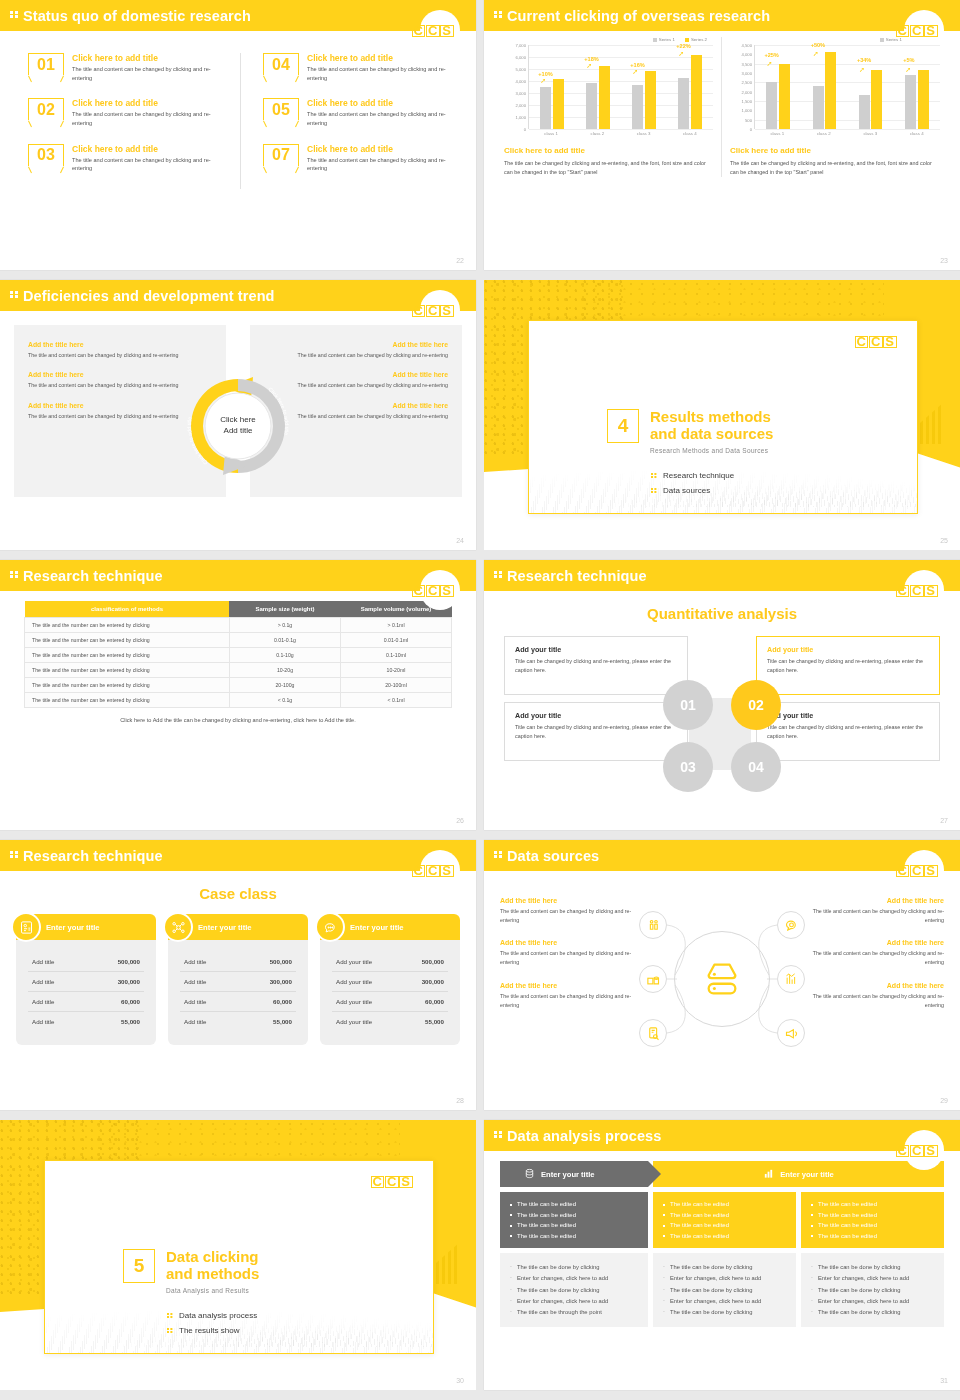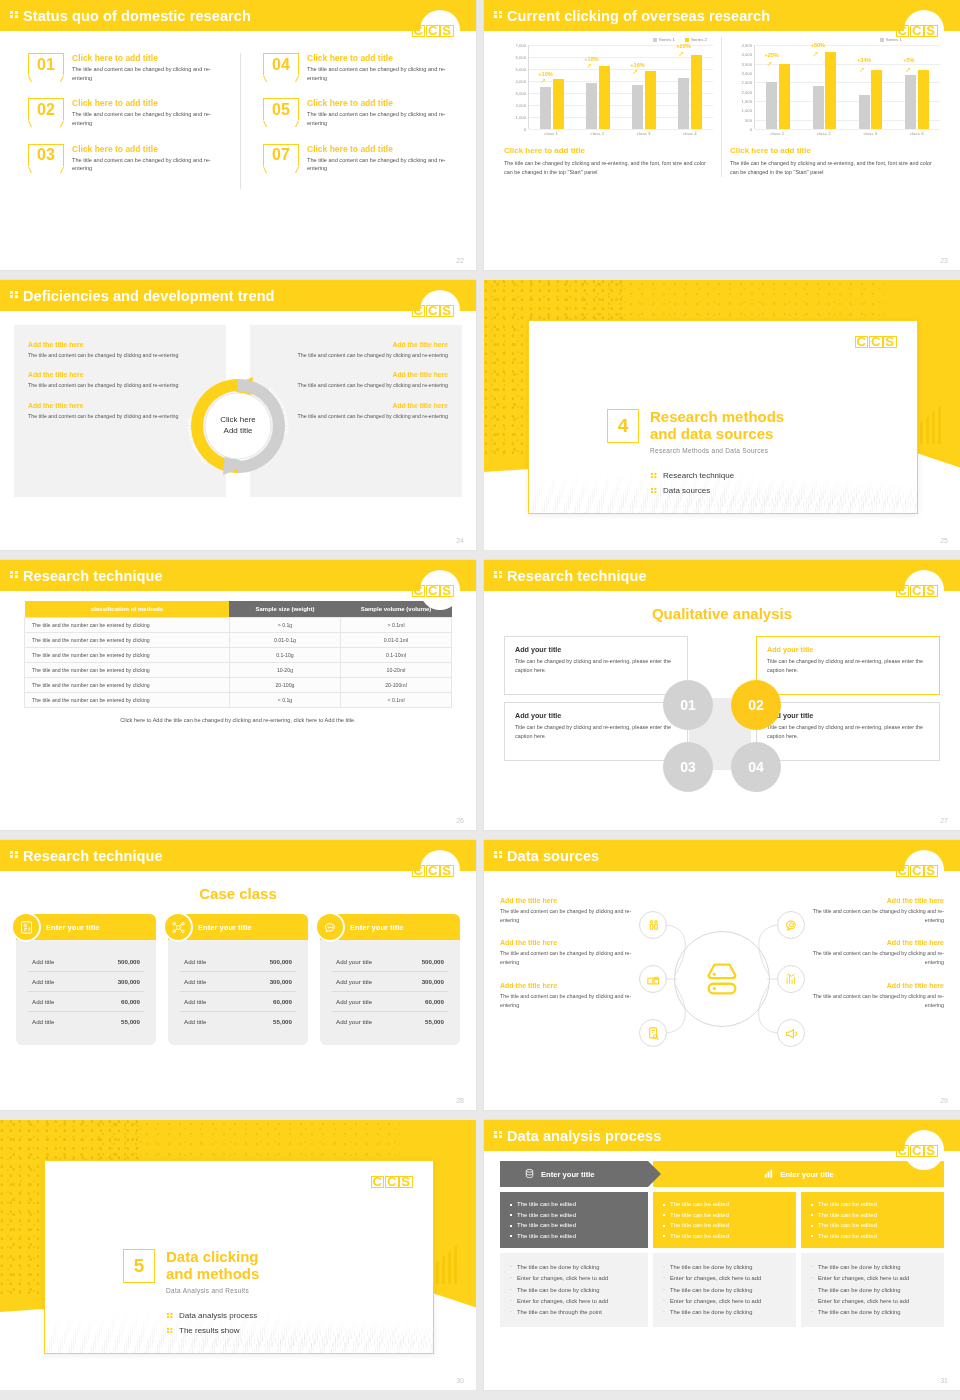--- a/index.html
+++ b/index.html
@@ -597,21 +597,21 @@
     <div class="sect-tex"></div>
     <div class="sect-tex2"></div>
     <div class="sect-fan"></div>
     <div class="sect-card">
       <div class="wave"></div>
       <div class="wave2"></div>
       <div class="logo-txt"><span>C</span><span>C</span><span>S</span></div>
       <div class="sect-inner">
         <div class="sect-num">4</div>
         <div>
-          <div class="sect-h1">Research methods</div>
+          <div class="sect-h1">Results methods</div>
           <div class="sect-h1">and data sources</div>
           <div class="sect-sub">Research Methods and Data Sources</div>
         </div>
       </div>
       <div class="sect-bul">
         <div>
               <span class="bdot">
                 <b></b>
                 <b></b>
               </span>
@@ -691,21 +691,21 @@
   <div class="slide">
     <div class="hdr">
       <span class="dots">
             <b></b>
             <b></b>
           </span>
       <h2>Research technique</h2>
       <div class="logo-bump"></div>
       <div class="logo-txt"><span>C</span><span>C</span><span>S</span></div>
     </div>
-    <div class="ctitle">Qualitative analysis</div>
+    <div class="ctitle">Quantitative analysis</div>
     <div class="s27">
       <div class="q-row">
         <div class="qbox">
               <h5>Add your title</h5>
               <p>Title can be changed by clicking and re-entering, please enter the caption here.</p>
             </div>
         <div class="qbox active">
               <h5>Add your title</h5>
               <p>Title can be changed by clicking and re-entering, please enter the caption here.</p>
             </div>

